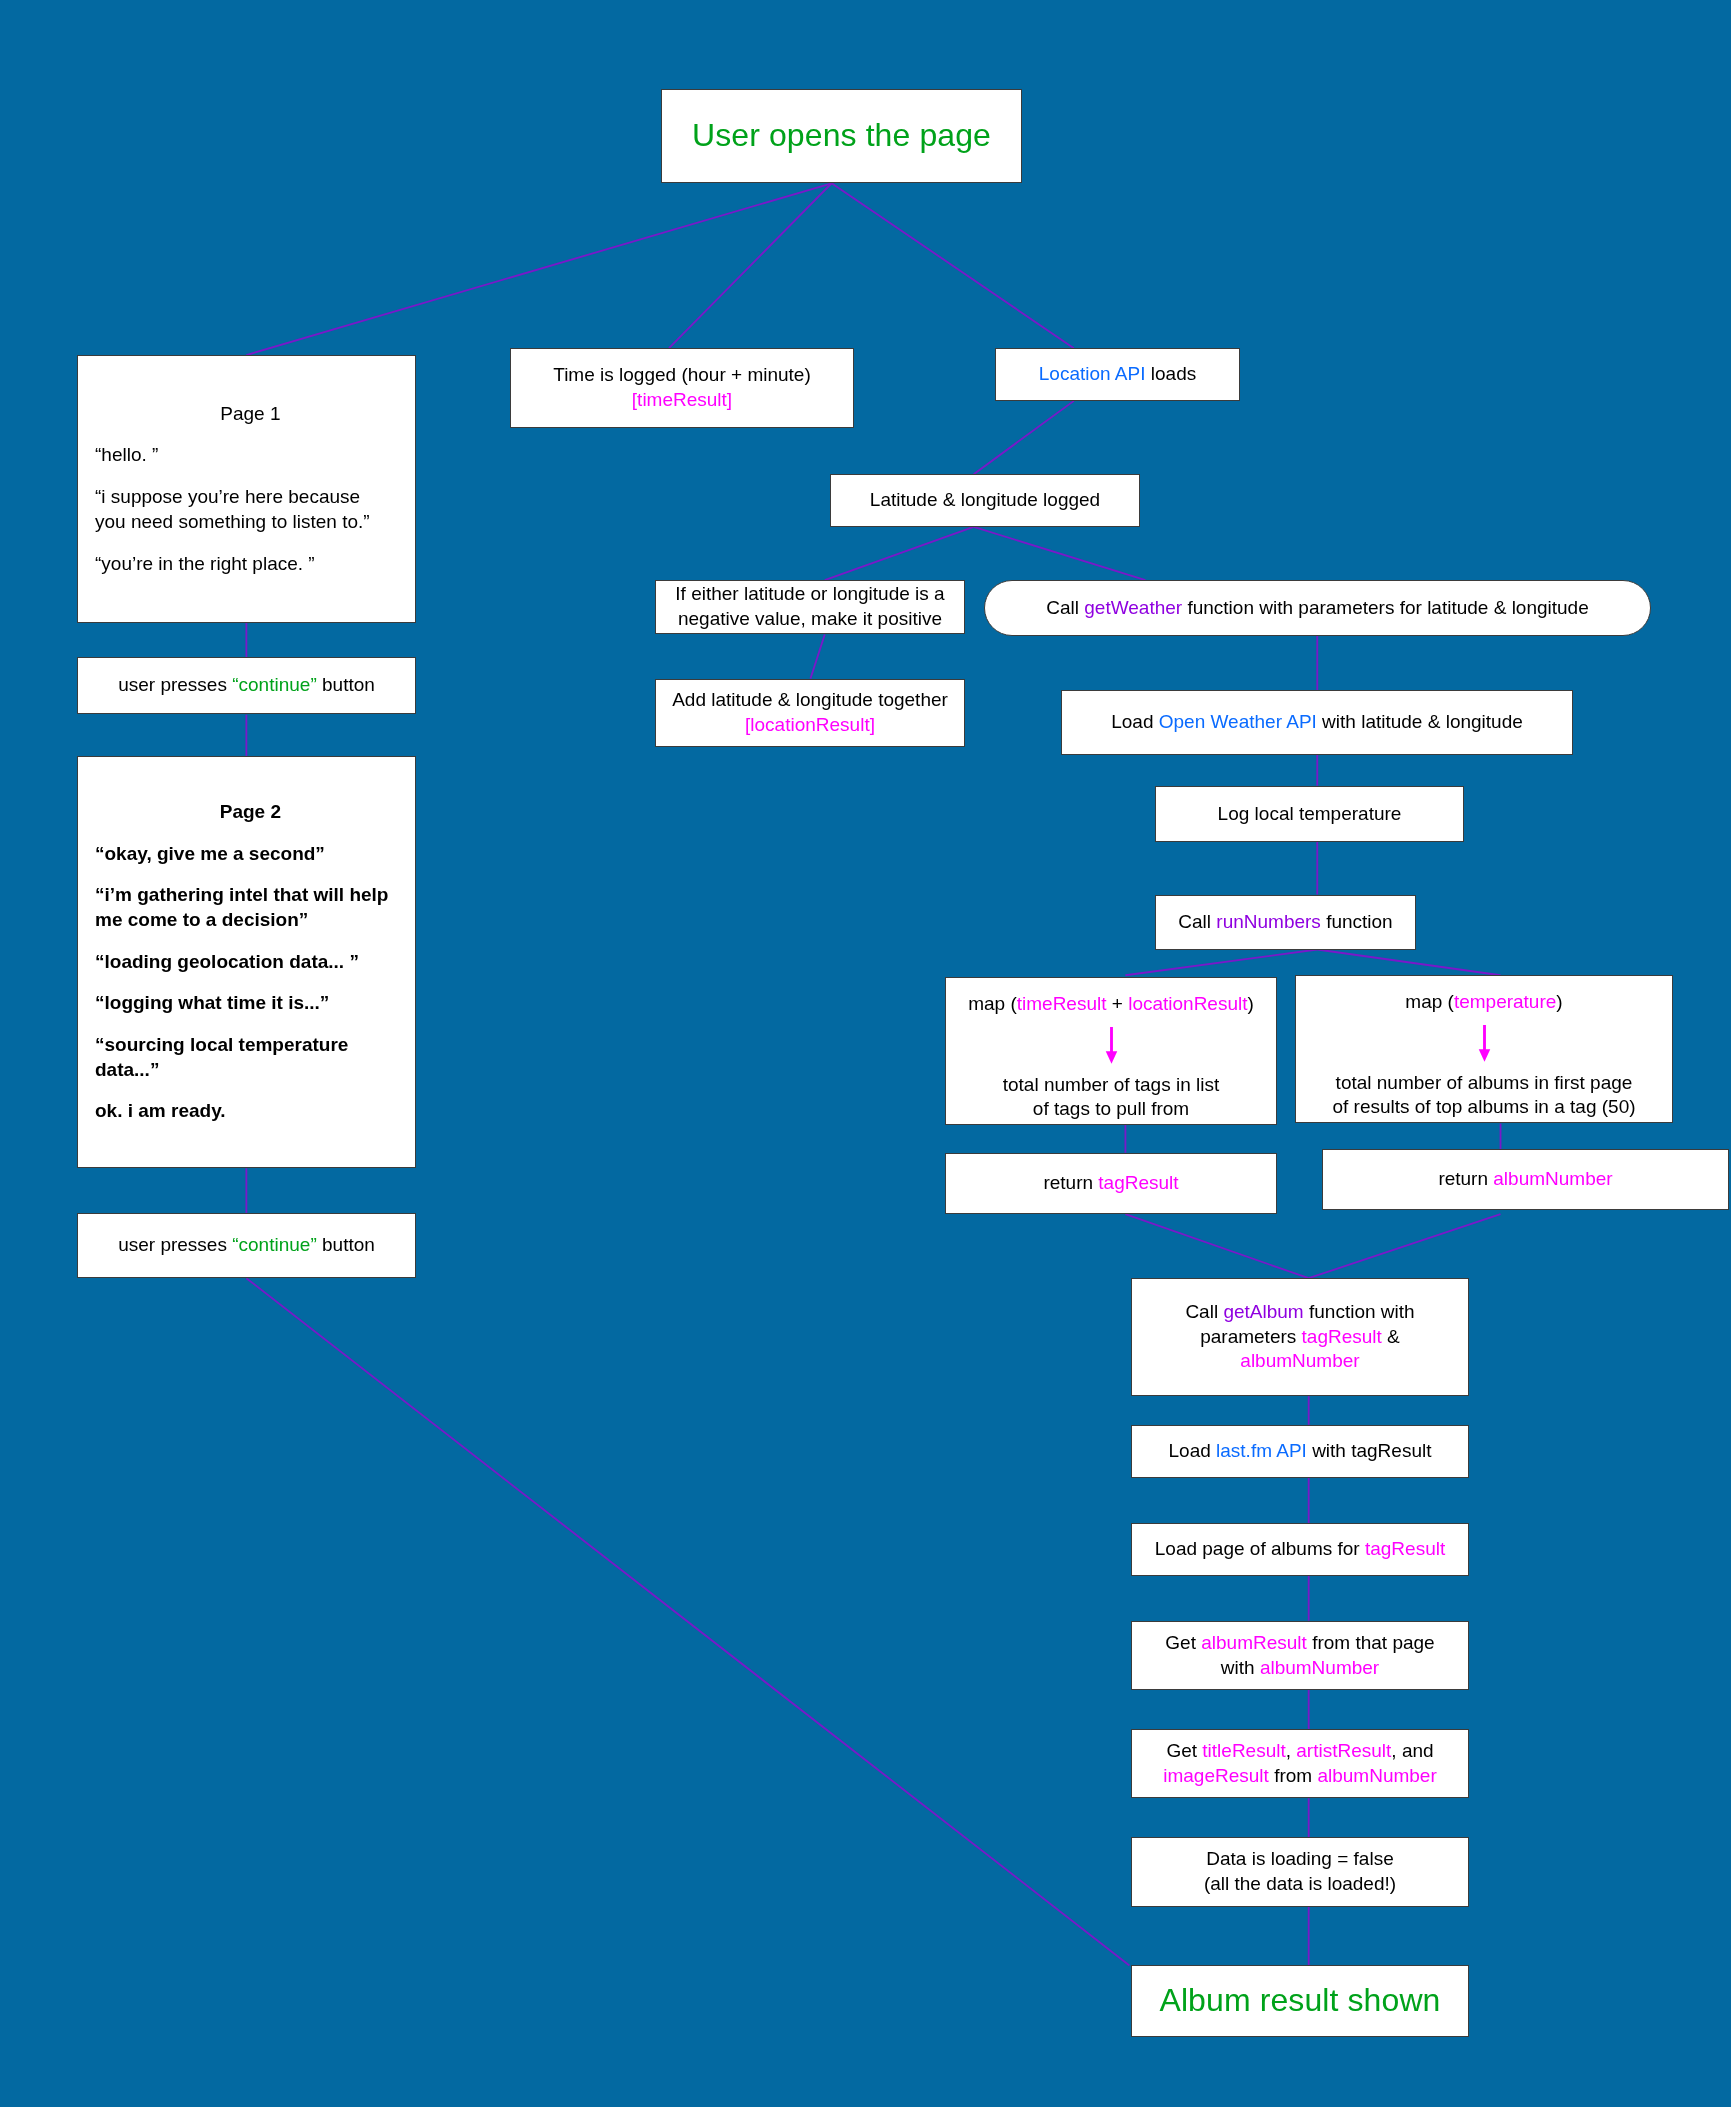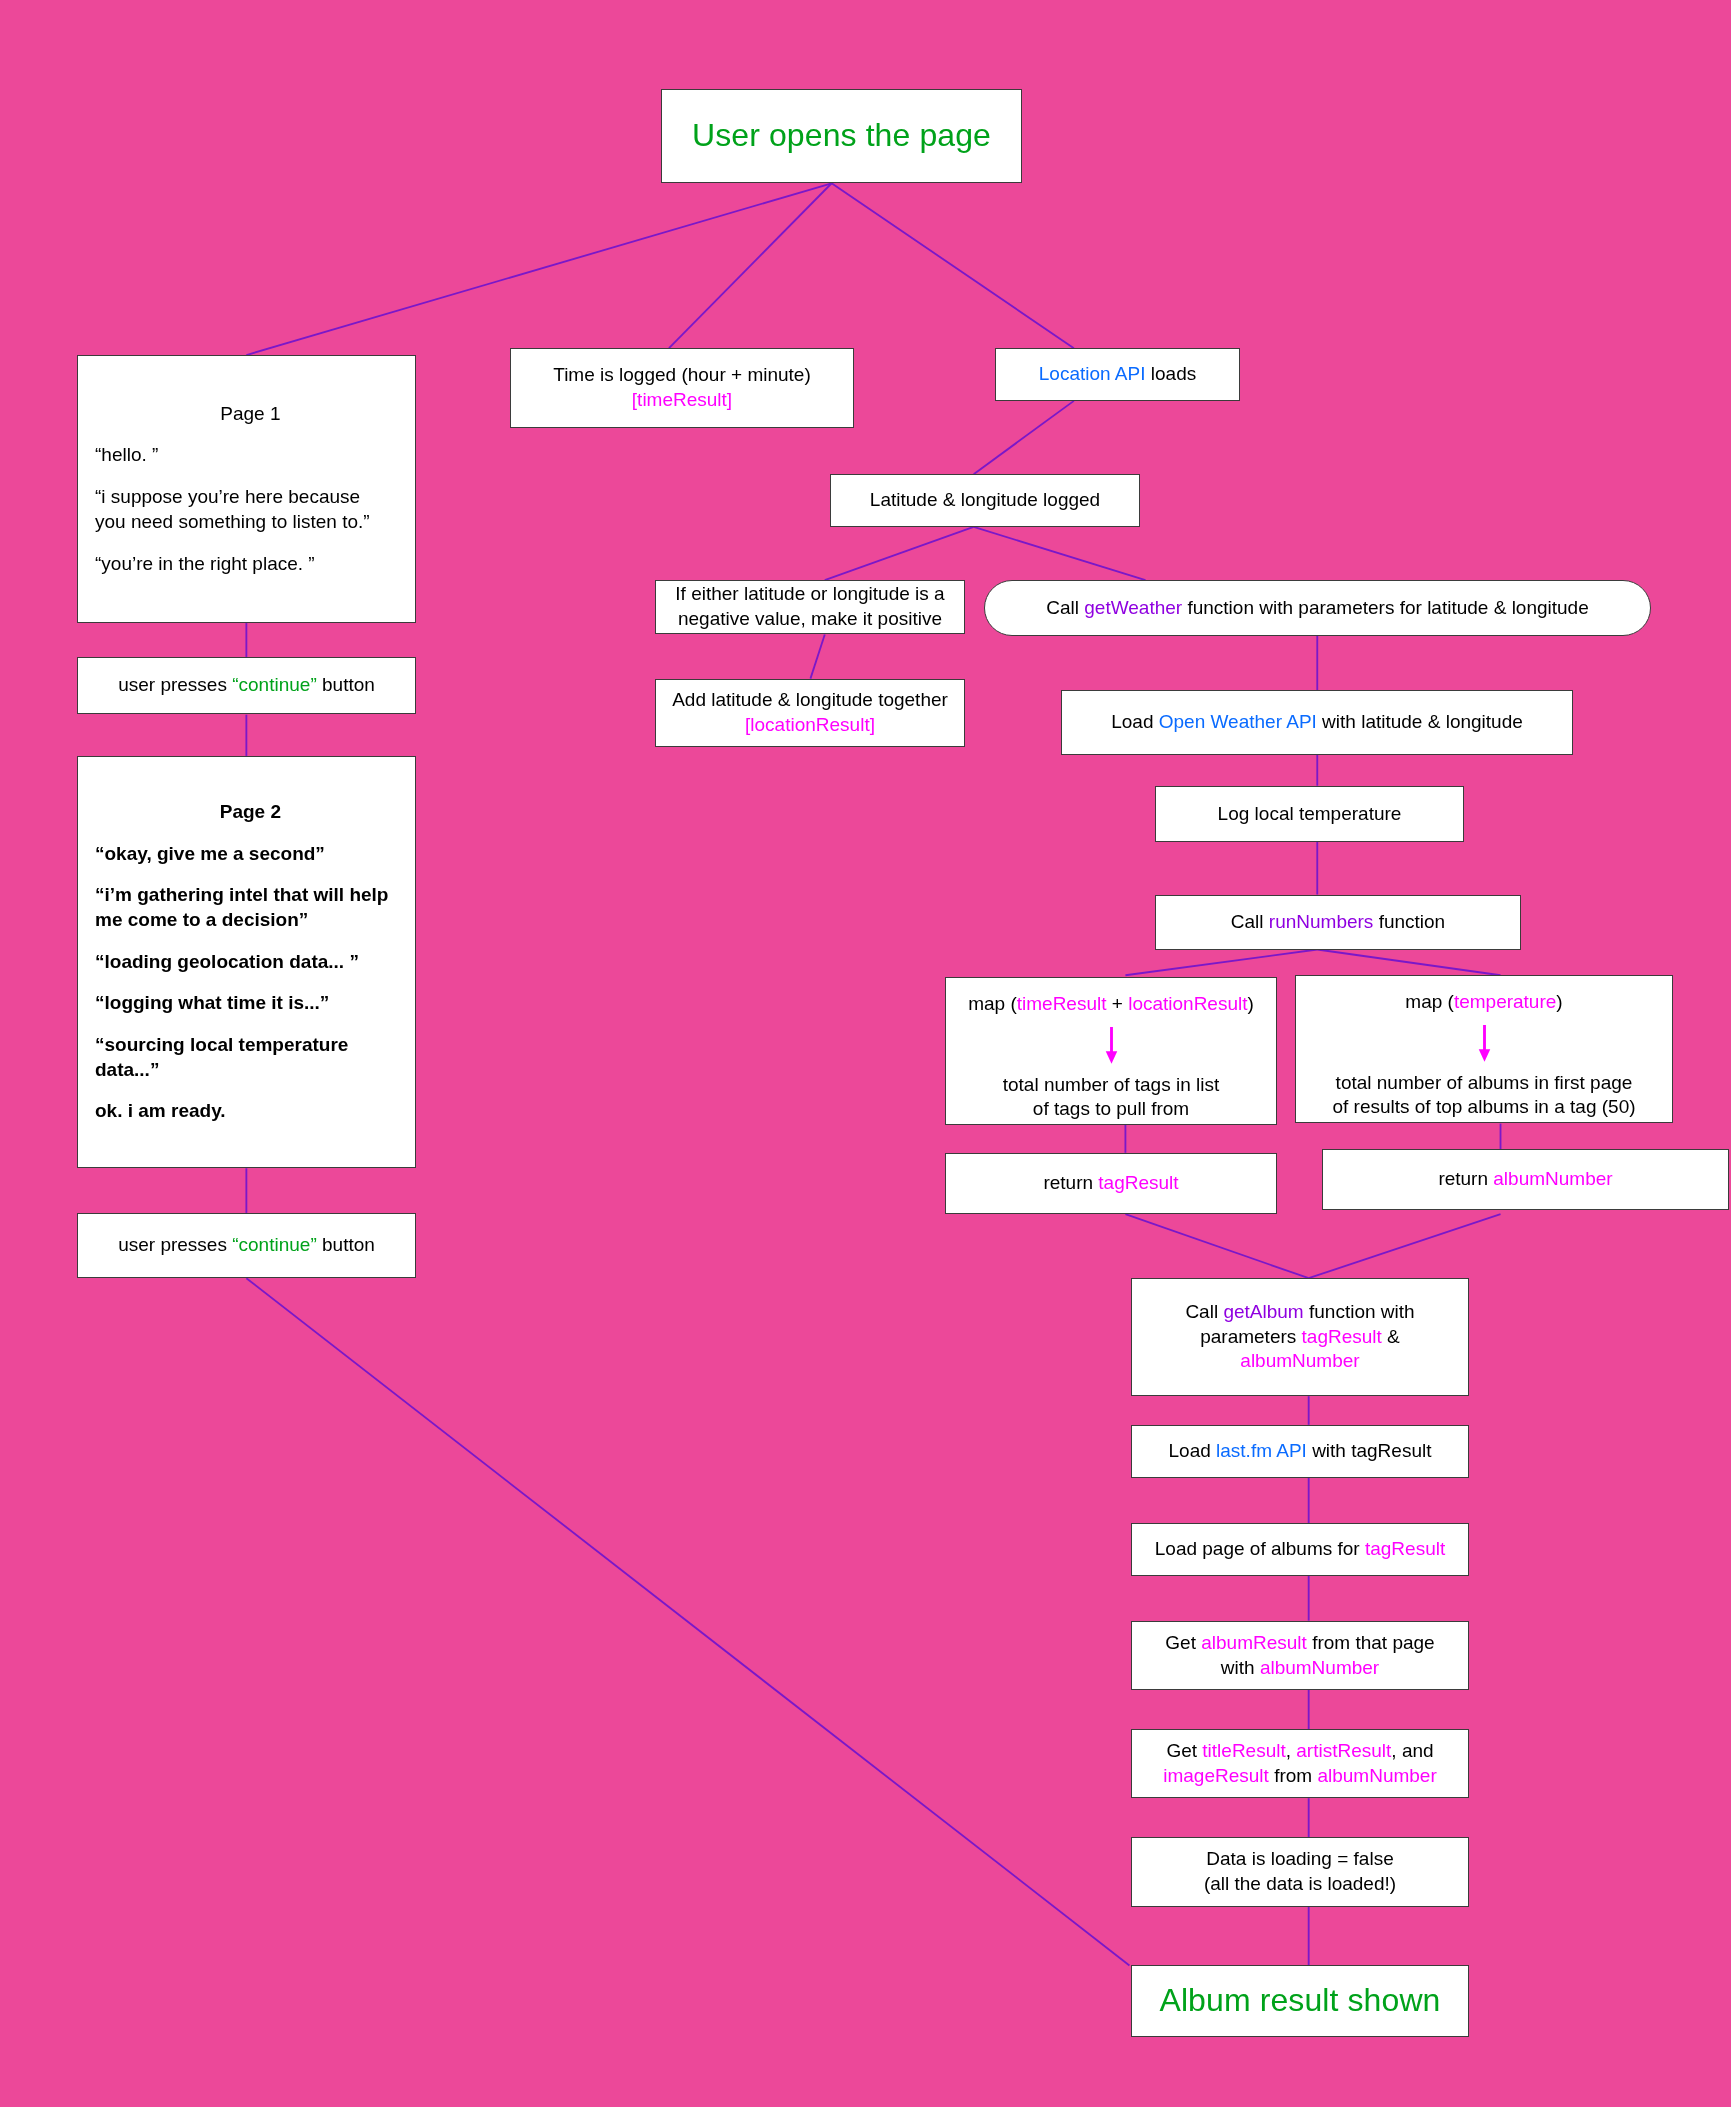--- a/index.html
+++ b/index.html
@@ -7,21 +7,21 @@
     padding: 0;
     background: #ffffff;
   }
   body {
     font-family: "Liberation Sans", sans-serif;
   }
   #canvas {
     position: relative;
     width: 1732px;
     height: 2108px;
-    background: #ec4899;
+    background: #0369a1;
     overflow: hidden;
   }
   #edges {
     position: absolute;
     left: 0;
     top: 0;
     width: 1732px;
     height: 2108px;
     pointer-events: none;
   }
@@ -199,21 +199,21 @@
   </div>
 
   <div class="node" style="left:1061px; top:690px; width:512px; height:65px;">
     <span class="line"><span>Load </span><span class="blue">Open Weather API</span><span> with latitude &amp; longitude</span></span>
   </div>
 
   <div class="node" style="left:1155px; top:786px; width:309px; height:56px;">
     <span class="line">Log local temperature</span>
   </div>
 
-  <div class="node" style="left:1155px; top:895px; width:366px; height:55px;">
+  <div class="node" style="left:1155px; top:895px; width:261px; height:55px;">
     <span class="line"><span>Call </span><span class="purple">runNumbers</span><span> function</span></span>
   </div>
 
   <div class="node" style="left:945px; top:977px; width:332px; height:148px; justify-content:flex-start; padding-top:13.7px;">
     <span class="line"><span>map (</span><span class="pink">timeResult</span><span> + </span><span class="pink">locationResult</span><span>)</span></span>
     <span class="arrow-wrap">
       <svg width="15" height="38" viewBox="0 0 26 66" xmlns="http://www.w3.org/2000/svg">
         <line x1="13" y1="0" x2="13" y2="44" stroke="#ff00ff" stroke-width="5"></line>
         <polygon points="13,64 3,42 23,42" fill="#ff00ff"></polygon>
       </svg>

